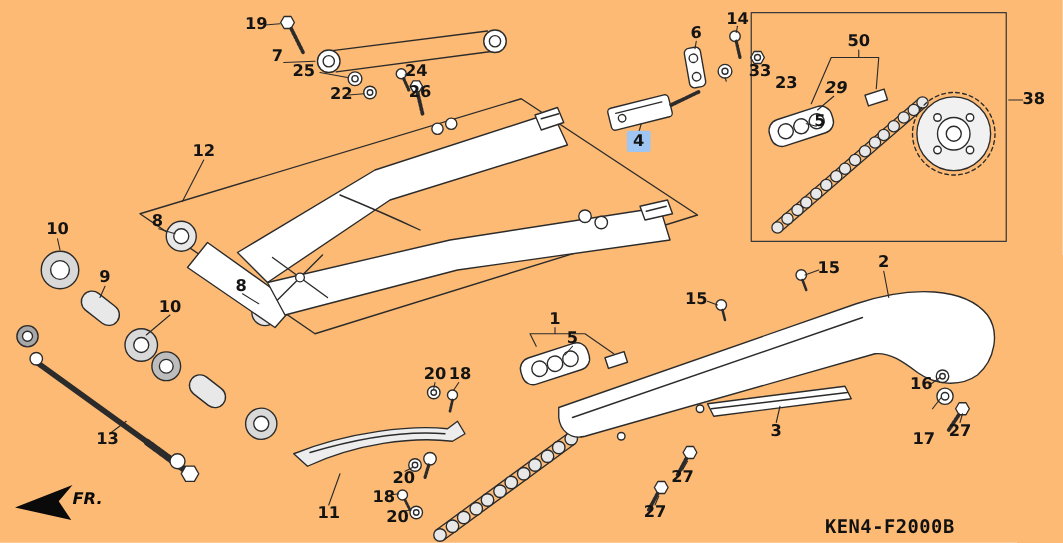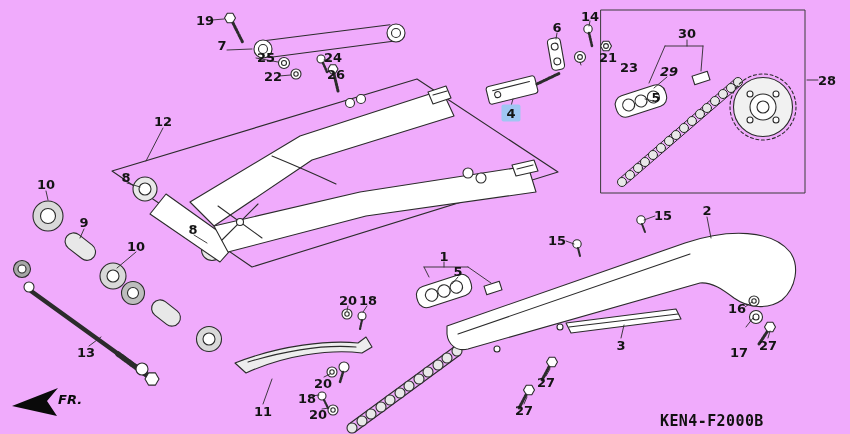--- a/index.html
+++ b/index.html
@@ -1,17 +1,17 @@
 <!DOCTYPE html>
 <html style="--highlight: #9fc6f2;"><head>
 <meta charset="utf-8">
 <style>
   html,body{margin:0;padding:0;}
   body{width:850px;height:434px;background:#ffffff;font-family:"DejaVu Sans","Liberation Sans",sans-serif;}
-  #stage{position:relative;width:850px;height:434px;background:#f0abfc;overflow:hidden;}
+  #stage{position:relative;width:850px;height:434px;background:#fdba74;overflow:hidden;}
   #art{position:absolute;left:0;top:0;}
   #labels-layer{position:absolute;left:0;top:0;width:100%;height:100%;}
   .part-label{position:absolute;transform:translate(-50%,-50%);font-size:13px;font-weight:700;color:#141414;line-height:1;white-space:nowrap;cursor:pointer;}
   .part-label.highlighted{background:var(--highlight,#9fc6f2);padding:2px 5px;border-radius:2px;}
   .diagram-code{position:absolute;left:660px;top:412px;font-family:"DejaVu Sans Mono","Liberation Mono",monospace;font-size:15px;font-weight:700;color:#111;letter-spacing:.4px;}
   .fr-label{position:absolute;left:58px;top:392px;font-size:13px;font-weight:800;font-style:italic;color:#0a0a0a;text-align:right;}
 </style>
 </head>
 <body>
 
@@ -274,40 +274,40 @@
   </g>
 
   <g>
     <polygon points="12,406 58,388 47,401 57,416" fill="#0a0a0a"></polygon>
   </g>
 </svg>
 
 <div id="labels-layer">
       <span class="part-label" style="left: 205px; top: 20px;">19</span>
       <span class="part-label" style="left: 222px; top: 45px;">7</span>
-      <span class="part-label" style="left: 266px; top: 57px;">25</span>
+      <span class="part-label" style="left: 243px; top: 57px;">25</span>
       <span class="part-label" style="left: 273px; top: 76px;">22</span>
       <span class="part-label" style="left: 333px; top: 57px;">24</span>
       <span class="part-label" style="left: 336px; top: 74px;">26</span>
       <span class="part-label" style="left: 163px; top: 121px;">12</span>
       <span class="part-label" style="left: 126px; top: 177px;">8</span>
       <span class="part-label" style="left: 46px; top: 184px;">10</span>
       <span class="part-label" style="left: 84px; top: 222px;">9</span>
       <span class="part-label" style="left: 136px; top: 246px;">10</span>
       <span class="part-label" style="left: 193px; top: 229px;">8</span>
       <span class="part-label" style="left: 86px; top: 352px;">13</span>
       <span class="part-label" style="left: 263px; top: 411px;">11</span>
       <span class="part-label" style="left: 557px; top: 27px;">6</span>
       <span class="part-label" style="left: 590px; top: 16px;">14</span>
       <span class="part-label" style="left: 581px; top: 67px; margin-left: 48px;">23</span>
-      <span class="part-label" style="left: 608px; top: 57px;">21</span>
-      <span class="part-label" style="left: 687px; top: 33px;">30</span>
+      <span class="part-label" style="left: 608px; top: 57px;">33</span>
+      <span class="part-label" style="left: 687px; top: 33px;">50</span>
       <span class="part-label" style="left: 669px; top: 71px; font-style: italic;">29</span>
       <span class="part-label" style="left: 656px; top: 97px;">5</span>
-      <span class="part-label" style="left: 827px; top: 80px;">28</span>
+      <span class="part-label" style="left: 827px; top: 80px;">38</span>
       <span class="part-label highlighted" style="left: 511px; top: 113px;">4</span>
       <span class="part-label" style="left: 444px; top: 256px;">1</span>
       <span class="part-label" style="left: 458px; top: 271px;">5</span>
       <span class="part-label" style="left: 348px; top: 300px;">20</span>
       <span class="part-label" style="left: 368px; top: 300px;">18</span>
       <span class="part-label" style="left: 663px; top: 215px;">15</span>
       <span class="part-label" style="left: 557px; top: 240px;">15</span>
       <span class="part-label" style="left: 707px; top: 210px;">2</span>
       <span class="part-label" style="left: 621px; top: 345px;">3</span>
       <span class="part-label" style="left: 737px; top: 308px;">16</span>

